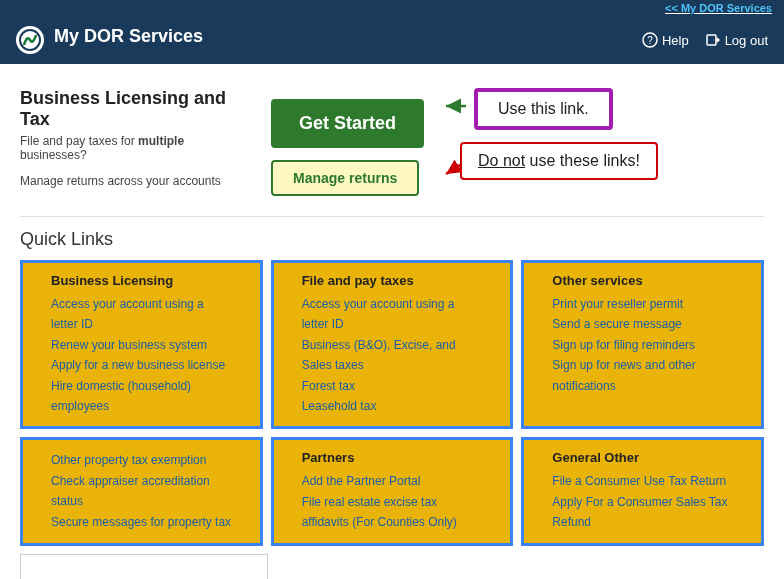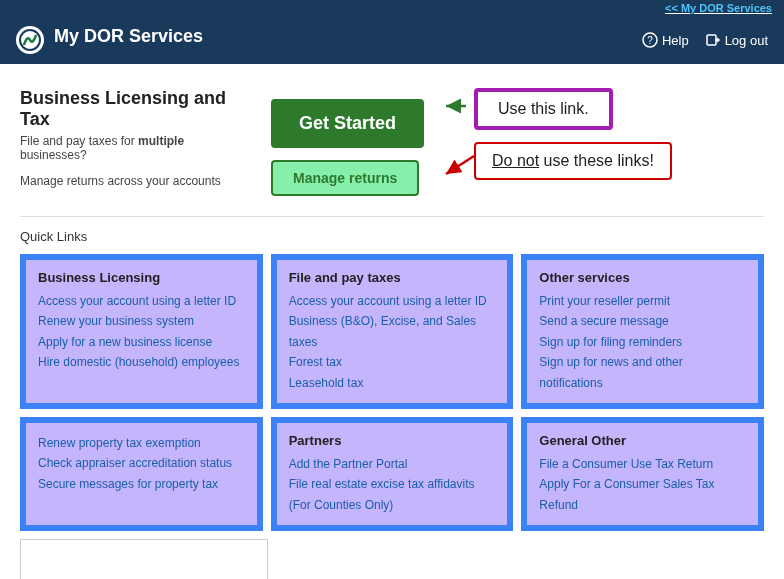--- a/index.html
+++ b/index.html
@@ -65,21 +65,21 @@
       border: none;
       padding: 14px 28px;
       font-size: 18px;
       font-weight: bold;
       border-radius: 4px;
       cursor: pointer;
       white-space: nowrap;
       margin-top: 2px;
     }
     .btn-manage-returns {
-      background: #86efac;
+      background: #fef9c3;
       color: #2d7a2d;
       border: 2px solid #2d7a2d;
       padding: 8px 20px;
       font-size: 14px;
       font-weight: bold;
       border-radius: 4px;
       cursor: pointer;
       white-space: nowrap;
       margin-top: 8px;
     }
@@ -115,30 +115,30 @@
       color: #222;
       border-radius: 4px;
       white-space: nowrap;
     }
     .callout-donot .underline { text-decoration: underline; }
 
     
     .divider { border: none; border-top: 1px solid #ddd; margin: 12px 0; }
 
     
-    .quick-links-title { font-size: 13px; color: #333; margin-bottom: 10px; }
+    .quick-links-title { font-size: 18px; color: #333; margin-bottom: 10px; }
     .quick-links-grid {
       display: grid;
       grid-template-columns: 1fr 1fr 1fr;
       gap: 8px;
     }
     .quick-card {
-      border: 6px solid #3b82f6;
-      background: #c4b5fd;
-      padding: 10px 12px;
+      border: 3px solid #3b82f6;
+      background: #eab308;
+      padding: 10px 28px;
     }
     .quick-card h4 { font-size: 13px; font-weight: bold; color: #222; margin-bottom: 6px; }
     .quick-card a {
       display: block;
       color: #1a5fa8;
       text-decoration: none;
       font-size: 12px;
       line-height: 1.7;
     }
 
@@ -233,21 +233,21 @@
 
           <line x1="22" y1="22" x2="2" y2="22" stroke="#2d7a2d" stroke-width="2.5" marker-end="url(#arrowGreen)"></line>
 
           <line x1="30" y1="72" x2="2" y2="90" stroke="#cc0000" stroke-width="2.5" marker-end="url(#arrowRed)"></line>
         </svg>
 
         <div class="callout-use" style="position:absolute;top:4px;left:30px;">
           <span>Use this link.</span>
         </div>
 
-        <div class="callout-donot" style="position:absolute;top:58px;left:30px;">
+        <div class="callout-donot" style="position:absolute;top:58px;left:16px;">
           <span class="underline">Do not</span><span> use these links!</span>
         </div>
       </div>
     </div>
   </div>
 
   <hr class="divider">
 
   <div>
     <p class="quick-links-title">Quick Links</p>
@@ -271,21 +271,21 @@
 
       <div class="quick-card">
         <h4>Other services</h4>
         <a href="#">Print your reseller permit</a>
         <a href="#">Send a secure message</a>
         <a href="#">Sign up for filing reminders</a>
         <a href="#">Sign up for news and other notifications</a>
       </div>
 
       <div class="quick-card">
-        <a href="#">Renew property tax exemption</a>
+        <a href="#">Other property tax exemption</a>
         <a href="#">Check appraiser accreditation status</a>
         <a href="#">Secure messages for property tax</a>
       </div>
 
       <div class="quick-card">
         <h4>Partners</h4>
         <a href="#">Add the Partner Portal</a>
         <a href="#">File real estate excise tax affidavits (For Counties Only)</a>
       </div>
 

